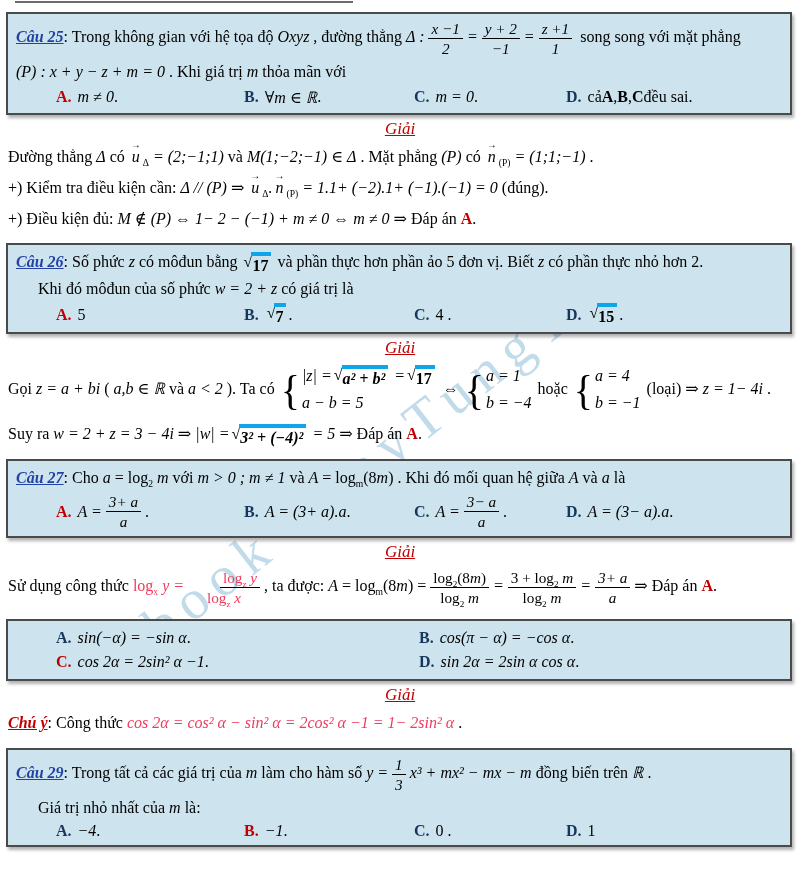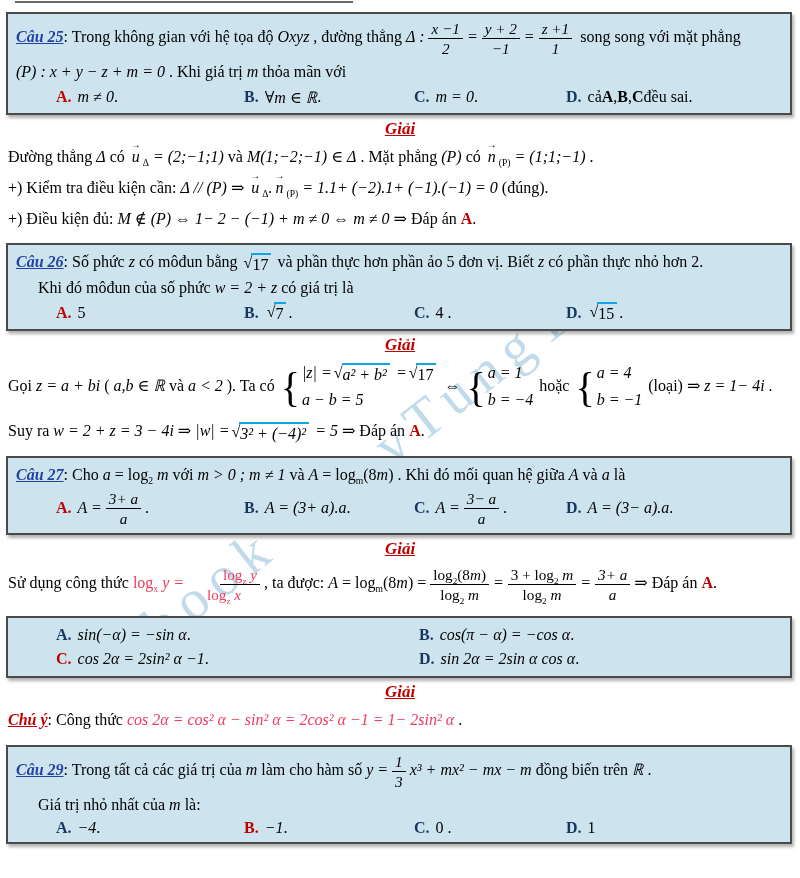--- a/index.html
+++ b/index.html
@@ -26,40 +26,40 @@
   .orow{display:flex;flex-wrap:wrap;padding-left:40px;margin-top:2px;align-items:center;}
   .opt{display:flex;align-items:center;white-space:nowrap;}
   .four .opt:nth-child(1){width:188px;}
   .four .opt:nth-child(2){width:170px;}
   .four .opt:nth-child(3){width:152px;}
   .four .opt:nth-child(4){flex:1;}
   .two .opt{width:50%;margin:3px 0;}
   .olet{font-weight:700;margin-right:6px;}
   .giai{
     width:max-content;margin:4px auto 2px;color:var(--c-red);
-    font-weight:700;font-style:italic;text-decoration:underline;font-size:17px;
+    font-weight:400;font-style:italic;text-decoration:underline;font-size:17px;
   }
   .sline{margin:6px 8px;line-height:1.55;}
   .sg-t{font-style:normal;}
   .sg-m{font-style:italic;}
   .sg-b{font-weight:700;}
   .sg-rb{font-weight:700;color:var(--c-red);}
   .sg-rbi{font-weight:700;font-style:italic;color:var(--c-red);text-decoration:underline;}
   .red{color:var(--c-formula);}
   .red .num{border-bottom-color:currentColor;margin-left:32px;}
   sub{font-size:.6em;line-height:0;}
   .frac{
     display:inline-flex;flex-direction:column;align-items:center;vertical-align:middle;
     margin:0 4px;text-align:center;font-size:.95em;
   }
   .frac .num{padding:0 3px;border-bottom:1px solid #000;line-height:1.25;white-space:nowrap;display:inline-block;}
   .frac .den{padding:0 3px;line-height:1.25;white-space:nowrap;display:inline-block;}
   .sqrt{display:inline-flex;align-items:flex-start;vertical-align:middle;margin:0 2px;}
   .rad{font-style:normal;line-height:1.2;}
-  .sqb{border-top:2px solid #0ea5e9;padding:0 3px 0 1px;line-height:1.2;margin-left:-1px;}
+  .sqb{border-top:4px solid #0ea5e9;padding:0 3px 0 1px;line-height:1.2;margin-left:-1px;font-weight:bold;}
   .cases{display:inline-flex;align-items:center;vertical-align:middle;margin:0 2px;}
   .brace{font-size:2.5em;font-weight:400;line-height:1;font-style:normal;margin-right:2px;transform:scaleY(1.05);}
   .ccol{display:inline-flex;flex-direction:column;gap:3px;align-items:flex-start;}
   .crow{white-space:nowrap;}
   .vec{position:relative;display:inline-block;font-style:italic;margin:0 2px;padding:0 1px;}
   .vec::after{
     content:"→";position:absolute;left:50%;transform:translateX(-50%);
     top:-0.72em;font-size:.6em;font-style:normal;
   }
 </style>

